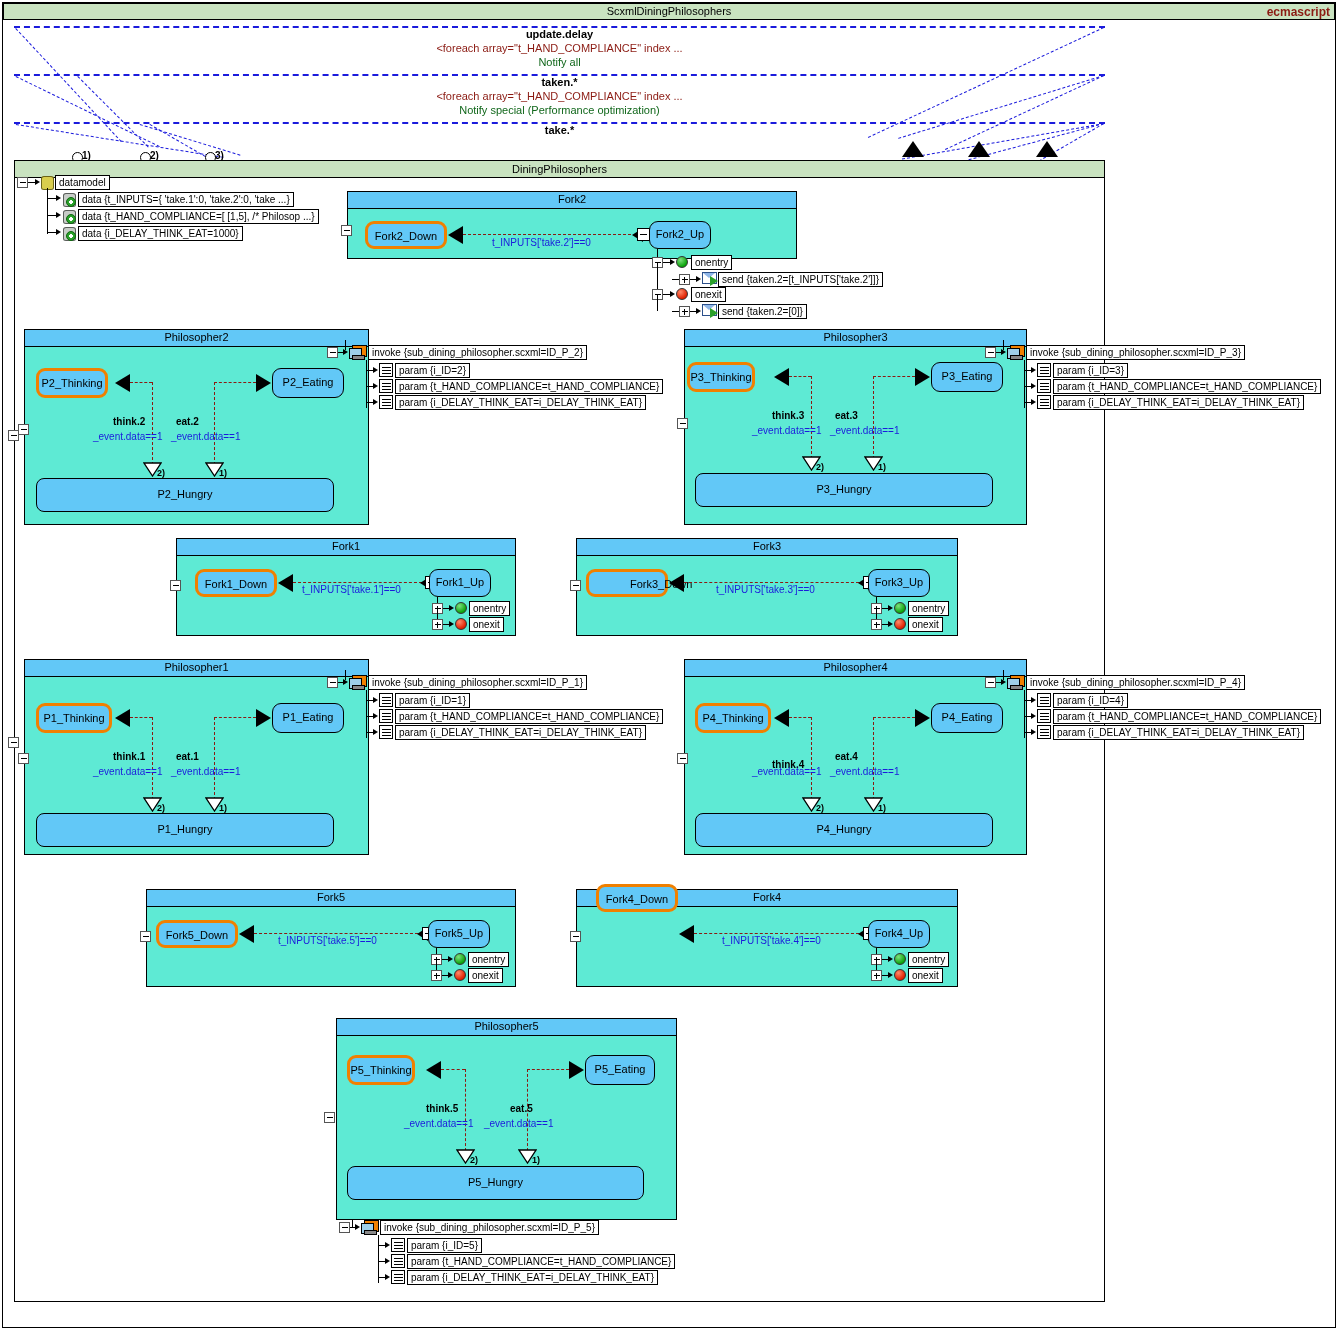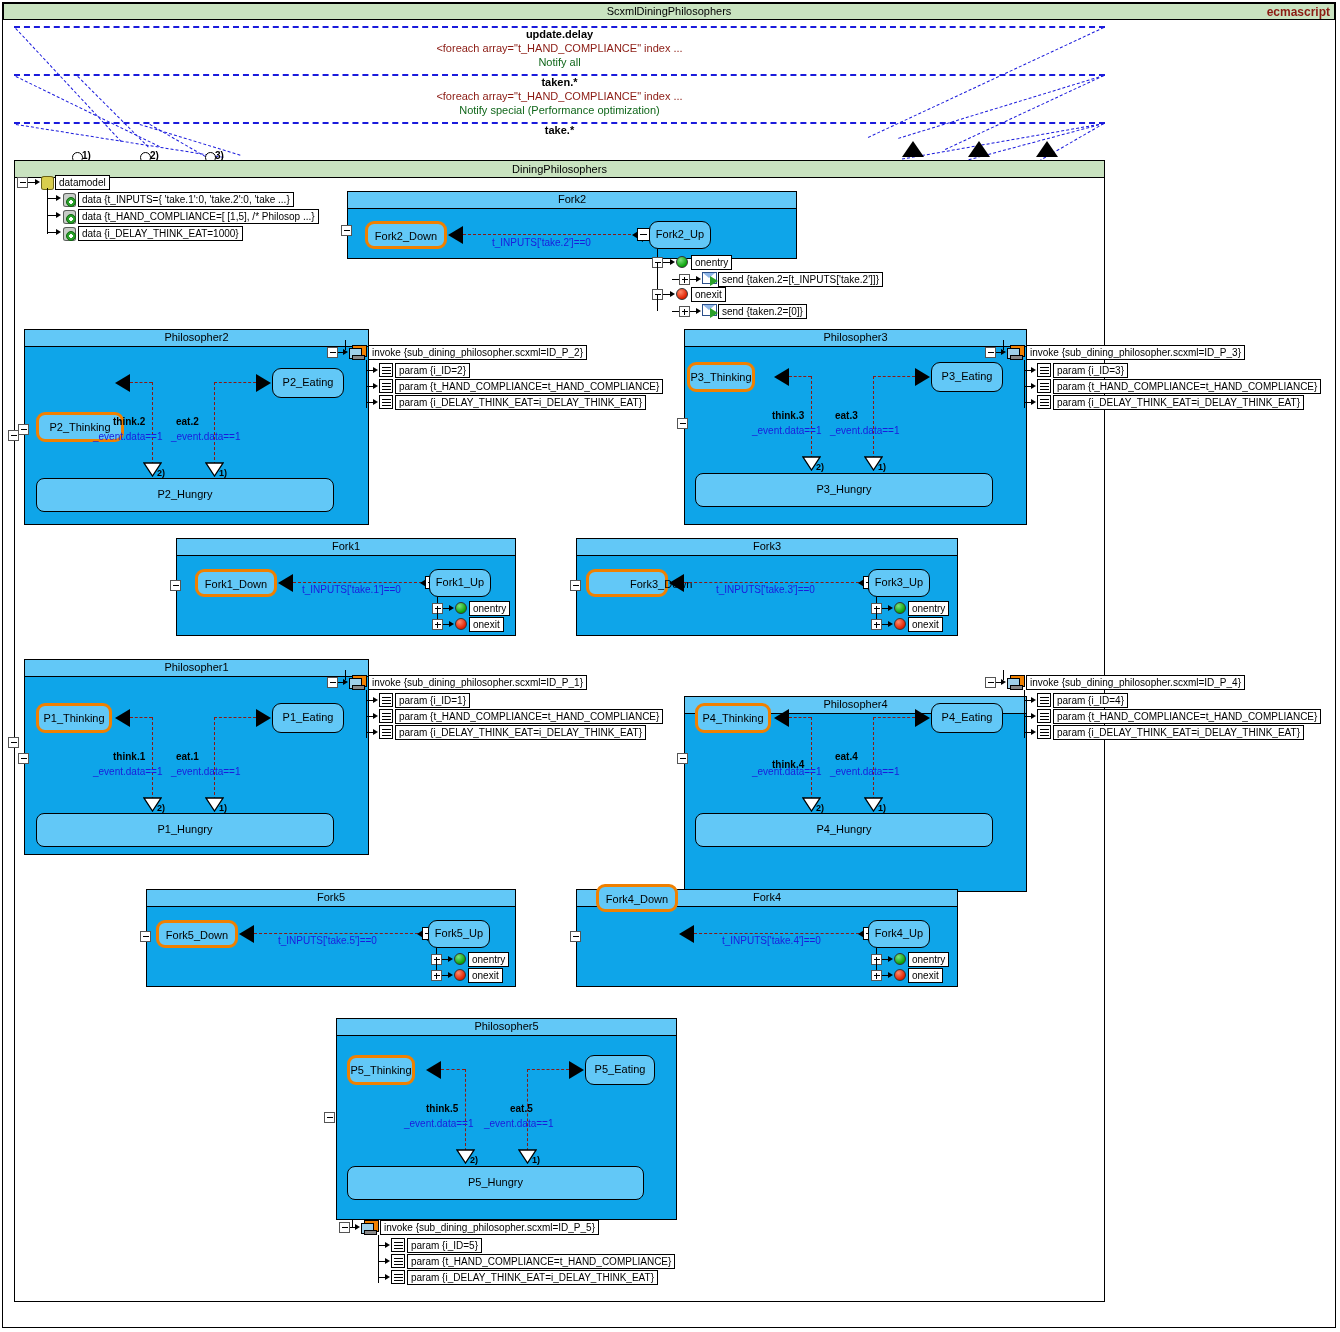--- a/index.html
+++ b/index.html
@@ -27,21 +27,21 @@
   .main-hdr span{display:block;text-align:center;font-size:11px;line-height:16px;color:#000;}
 
   
   .entry-pt{position:absolute;width:11px;height:11px;border:1.3px solid #000;border-radius:50%;background:#fff;box-sizing:border-box;}
   .entry-lbl{position:absolute;font-size:10px;font-weight:bold;color:#000;}
 
   
   .uparrow{position:absolute;width:0;height:0;border-left:11px solid transparent;border-right:11px solid transparent;border-bottom:16px solid #000;}
 
   
-  .region{position:absolute;border:1.5px solid #000;background:#0ea5e9;box-sizing:border-box;}
+  .region{position:absolute;border:1.5px solid #000;background:#5eead4;box-sizing:border-box;}
   .region > .rh{position:absolute;left:0;top:0;width:100%;height:17px;background:#62c8f7;border-bottom:1.5px solid #000;box-sizing:border-box;}
   .region > .rh span{display:block;text-align:center;font-size:11px;line-height:15px;color:#000;}
 
   .state{position:absolute;background:#62c8f7;border:1.5px solid #000;border-radius:9px;box-sizing:border-box;}
   .state span{display:block;text-align:center;font-size:11px;color:#000;}
   .state.init{border:3px solid #f08000;}
   .state.wide{border-radius:8px;}
 
   
   .dashline{position:absolute;border-top:1.5px dashed #8b1a12;height:0;}
@@ -251,21 +251,21 @@
     <div class="env"></div>
       <div class="arw"></div>
   </div>
   <div class="tag" style="left:718px;top:304px;">send {taken.2=[0]}</div>
 
   <div class="region" style="left:24px;top:329px;width:345px;height:196px;">
     <div class="rh">
       <span>Philosopher2</span>
     </div>
   </div>
-  <div class="state init" style="left:36px;top:368px;width:88px;height:30px;margin-top:44px;">
+  <div class="state init" style="left:36px;top:368px;width:72px;height:30px;">
     <span style="line-height:25px;">P2_Thinking</span>
   </div>
   <div class="state" style="left:272px;top:368px;width:72px;height:30px;">
     <span style="line-height:26px;">P2_Eating</span>
   </div>
   <div class="state wide" style="left:36px;top:478px;width:298px;height:34px;">
     <span style="line-height:30px;">P2_Hungry</span>
   </div>
   <div class="arrow-left" style="left:115px;top:374px;"></div>
   <div class="dashline" style="left:130px;top:382px;width:22px;"></div>
@@ -528,21 +528,21 @@
   <div class="tag" style="left:395px;top:709px;">param {t_HAND_COMPLIANCE=t_HAND_COMPLIANCE}</div>
   <div class="hline" style="left:366px;top:732px;width:8px;"></div>
   <div class="tiny-arrow" style="left:373px;top:729px;"></div>
   <div class="ico ico-param" style="left:379px;top:725px;">
     <i style="top:3px;"></i>
       <i style="top:6px;"></i>
       <i style="top:9px;"></i>
   </div>
   <div class="tag" style="left:395px;top:725px;">param {i_DELAY_THINK_EAT=i_DELAY_THINK_EAT}</div>
 
-  <div class="region" style="left:684px;top:659px;width:343px;height:196px;margin-top:37px;">
+  <div class="region" style="left:684px;top:659px;width:343px;height:196px;">
     <div class="rh">
       <span>Philosopher4</span>
     </div>
   </div>
   <div class="state init" style="left:695px;top:703px;width:76px;height:30px;">
     <span style="line-height:25px;">P4_Thinking</span>
   </div>
   <div class="state" style="left:931px;top:703px;width:72px;height:30px;">
     <span style="line-height:26px;">P4_Eating</span>
   </div>

